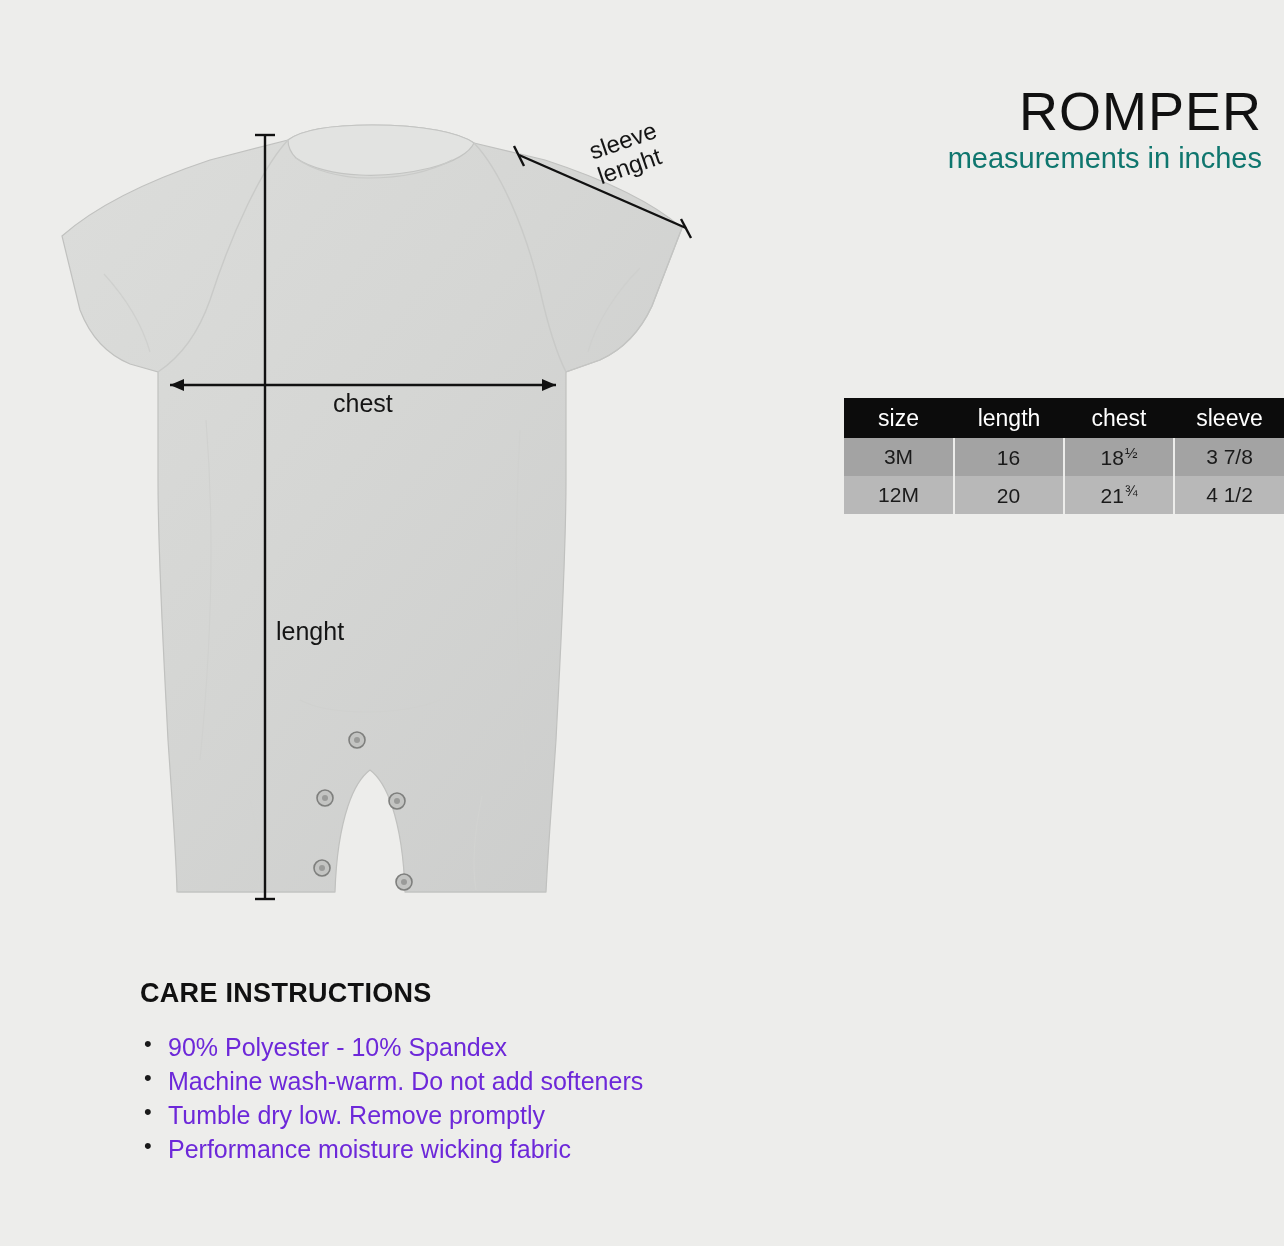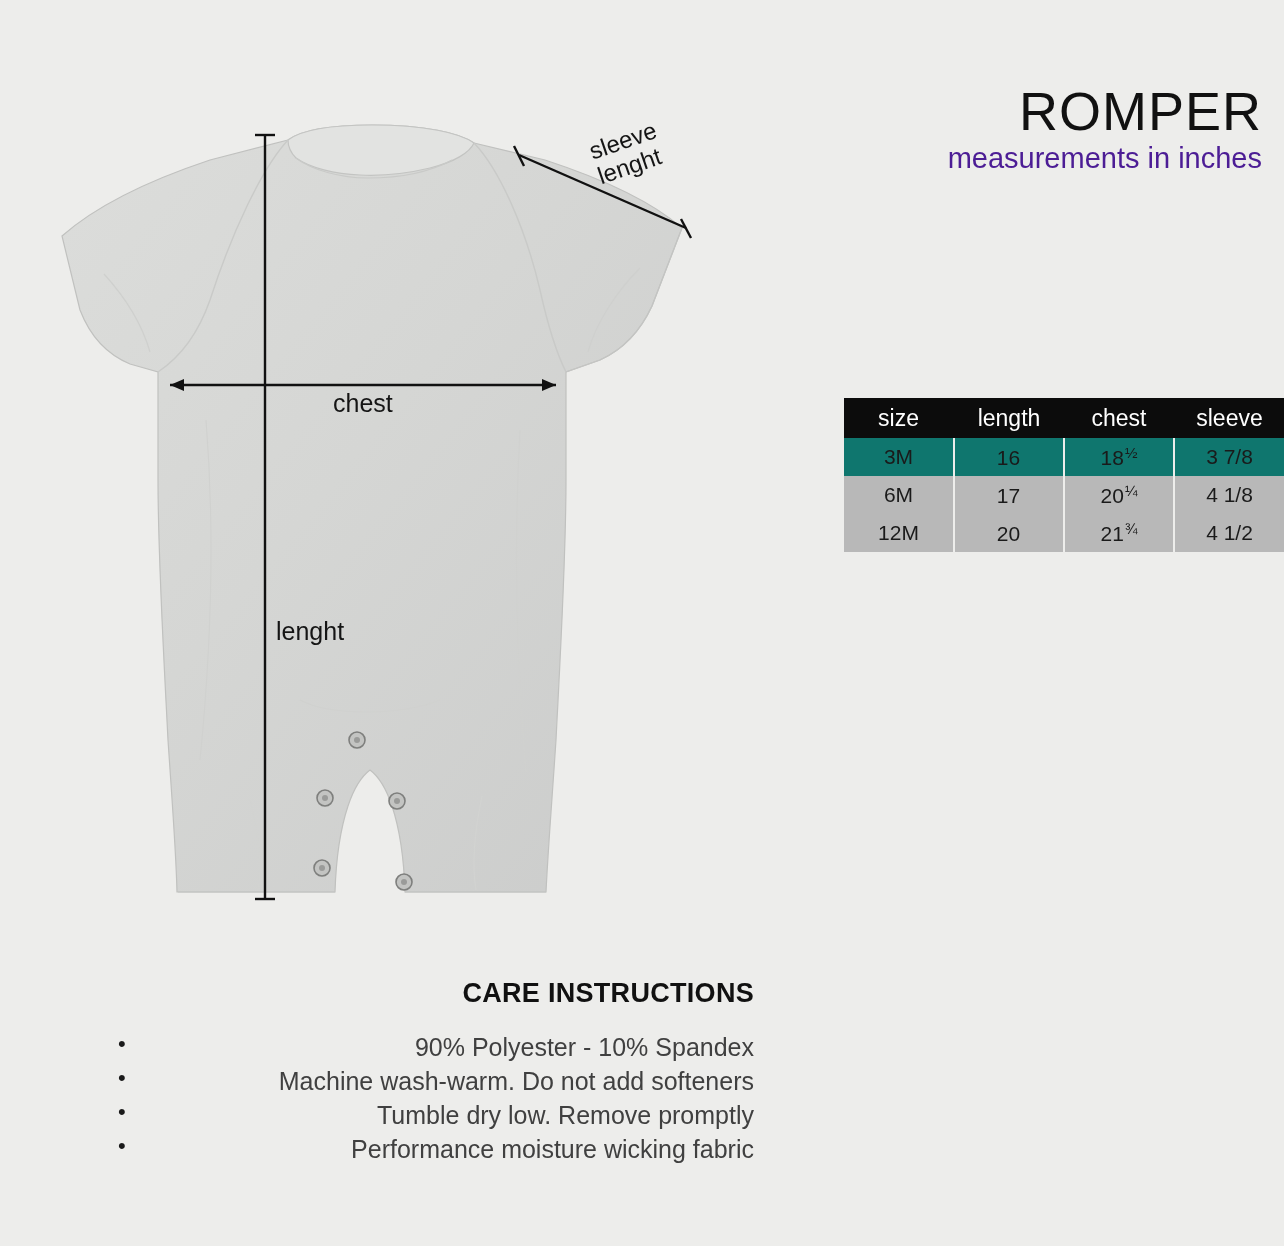--- a/index.html
+++ b/index.html
@@ -34,21 +34,21 @@
     line-height: 1;
     color: #111;
     white-space: nowrap;
   }
   .subtitle {
     position: absolute;
     right: 62px;
     top: 142px;
     font-size: 29px;
     font-weight: 400;
-    color: #4c1d95;
+    color: #0f766e;
     white-space: nowrap;
   }
 
   
   .size-table {
     position: absolute;
     left: 24px;
     top: 398px;
     width: 440px;
     border-collapse: collapse;
@@ -66,52 +66,51 @@
   }
   .size-table th:last-child,
   .size-table td:last-child { border-right: none; }
   .size-table thead th {
     background: #0c0c0c;
     color: #fff;
     font-size: 23px;
     height: 40px;
     border-right: 2px solid #0c0c0c;
   }
-  .size-table tbody tr.odd td { background: #0f766e; }
+  .size-table tbody tr.odd td { background: #a3a3a3; }
   .size-table tbody tr.even td { background: #b8b8b8; }
   .frac {
     font-size: 15px;
     vertical-align: 0.45em;
     margin-left: 1px;
   }
 
   
   .care {
     position: absolute;
-    left: 114px;
+    left: 140px;
     top: 978px;
     width: 640px;
-    text-align: right;
   }
   .care-title {
     font-size: 27px;
     font-weight: 700;
     letter-spacing: 0.3px;
     margin: 0 0 22px 0;
     color: #111;
   }
   .care-list {
     list-style: none;
     margin: 0;
     padding: 0;
   }
   .care-list li {
     font-size: 25px;
     line-height: 1.28;
-    color: #404040;
+    color: #6d28d9;
     padding-left: 28px;
     position: relative;
     margin-bottom: 2px;
   }
   .care-list li::before {
     content: "\2022";
     position: absolute;
     left: 4px;
     top: -1px;
     font-size: 22px;
@@ -264,26 +263,20 @@
       </tr>
     </thead>
     <tbody>
       <tr class="odd">
         <td>3M</td>
         <td><span>16</span><span class="frac"></span></td>
         <td><span>18</span><span class="frac">½</span></td>
         <td>3 7/8</td>
       </tr>
       <tr class="even">
-        <td>6M</td>
-        <td><span>17</span><span class="frac"></span></td>
-        <td><span>20</span><span class="frac">¼</span></td>
-        <td>4 1/8</td>
-      </tr>
-      <tr class="even">
         <td>12M</td>
         <td><span>20</span><span class="frac"></span></td>
         <td><span>21</span><span class="frac">¾</span></td>
         <td>4 1/2</td>
       </tr>
     </tbody>
   </table>
 </div>
 
 <div class="care">

